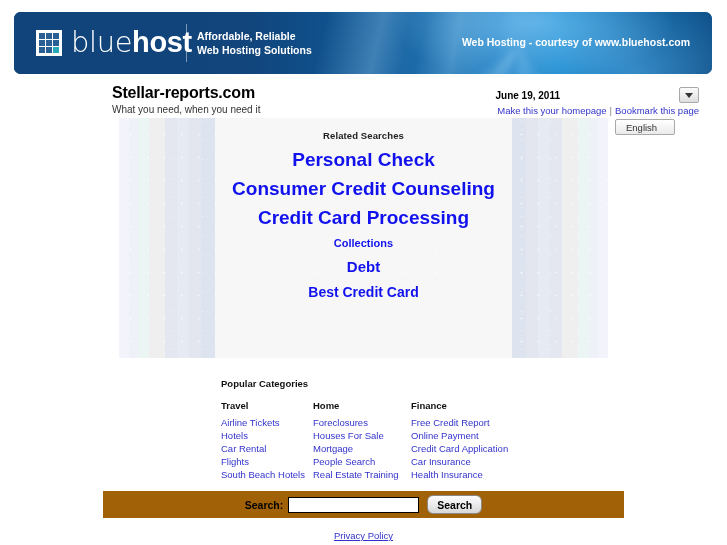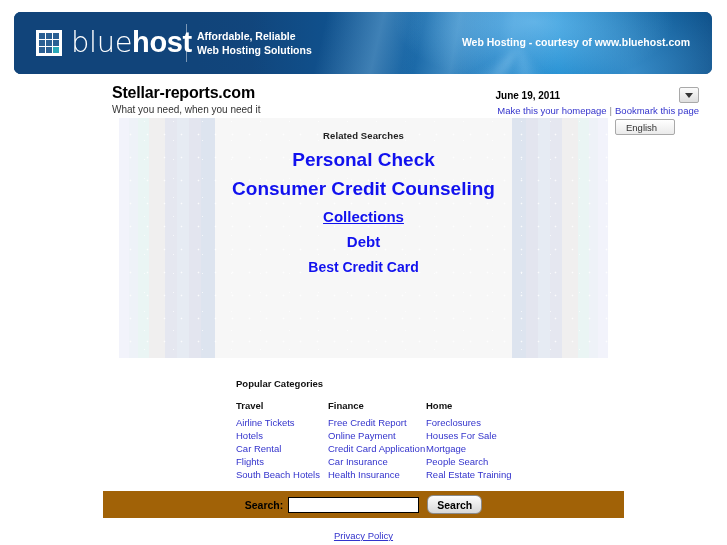--- a/index.html
+++ b/index.html
@@ -266,28 +266,28 @@
     color: #1111ee;
     font-weight: bold;
     text-decoration: none;
     line-height: 1.0;
   }
   .rs-0 { font-size: 19px; margin: 9px 0 0; }
   .rs-1 { font-size: 19px; margin: 10px 0 0; }
   .rs-2 { font-size: 19px; margin: 10px 0 0; }
   .rs-3 { font-size: 19px; margin: 10px 0 0; }
   .rs-4 { font-size: 17px; margin: 11px 0 0; }
-  .rs-5 { font-size: 15px; margin: 11px 0 0; text-decoration: underline; }
+  .rs-5 { font-size: 11px; margin: 11px 0 0; }
   .rs-6 { font-size: 15px; margin: 10px 0 0; }
   .rs-7 { font-size: 14px; margin: 11px 0 0; }
 
   
   .cats {
     position: absolute;
-    left: 236px;
+    left: 221px;
     top: 378px;
     width: 300px;
   }
   .cats-heading {
     font-size: 9.5px;
     font-weight: bold;
     color: #111111;
     margin-bottom: 11px;
   }
   .cats-cols {
@@ -411,54 +411,55 @@
   <a href="#">Make this your homepage</a><span class="sep">|</span><a href="#">Bookmark this page</a>
 </div>
 
 <div class="band">
   <div class="stripes"></div>
   <div class="speckle"></div>
   <div class="band-inner">
     <div class="related-heading">Related Searches</div>
     <a href="#" class="rs-link rs-0">Personal Check</a>
     <a href="#" class="rs-link rs-1">Consumer Credit Counseling</a>
+    <a href="#" class="rs-link rs-3">Credit Card Processing</a>
     <a href="#" class="rs-link rs-5">Collections</a>
     <a href="#" class="rs-link rs-6">Debt</a>
     <a href="#" class="rs-link rs-7">Best Credit Card</a>
 
   </div>
 </div>
 
 <div class="cats">
   <div class="cats-heading">Popular Categories</div>
   <div class="cats-cols">
     <div class="cat-col">
       <div class="cat-title">Travel</div>
       <a href="#" class="cat-link">Airline Tickets</a>
       <a href="#" class="cat-link">Hotels</a>
       <a href="#" class="cat-link">Car Rental</a>
       <a href="#" class="cat-link">Flights</a>
       <a href="#" class="cat-link">South Beach Hotels</a>
     </div>
     <div class="cat-col">
+      <div class="cat-title">Home</div>
+      <a href="#" class="cat-link">Foreclosures</a>
+      <a href="#" class="cat-link">Houses For Sale</a>
+      <a href="#" class="cat-link">Mortgage</a>
+      <a href="#" class="cat-link">People Search</a>
+      <a href="#" class="cat-link">Real Estate Training</a>
+    </div>
+    <div class="cat-col">
       <div class="cat-title">Finance</div>
       <a href="#" class="cat-link">Free Credit Report</a>
       <a href="#" class="cat-link">Online Payment</a>
       <a href="#" class="cat-link">Credit Card Application</a>
       <a href="#" class="cat-link">Car Insurance</a>
       <a href="#" class="cat-link">Health Insurance</a>
     </div>
-    <div class="cat-col">
-      <div class="cat-title">Home</div>
-      <a href="#" class="cat-link">Foreclosures</a>
-      <a href="#" class="cat-link">Houses For Sale</a>
-      <a href="#" class="cat-link">Mortgage</a>
-      <a href="#" class="cat-link">People Search</a>
-      <a href="#" class="cat-link">Real Estate Training</a>
-    </div>
   </div>
 </div>
 
 <div class="searchbar">
   <span class="search-label">Search:</span>
   <input class="search-input" type="text" value="" placeholder="" style="">
   <button class="search-button">Search</button>
 </div>
 
 <div class="footer">

